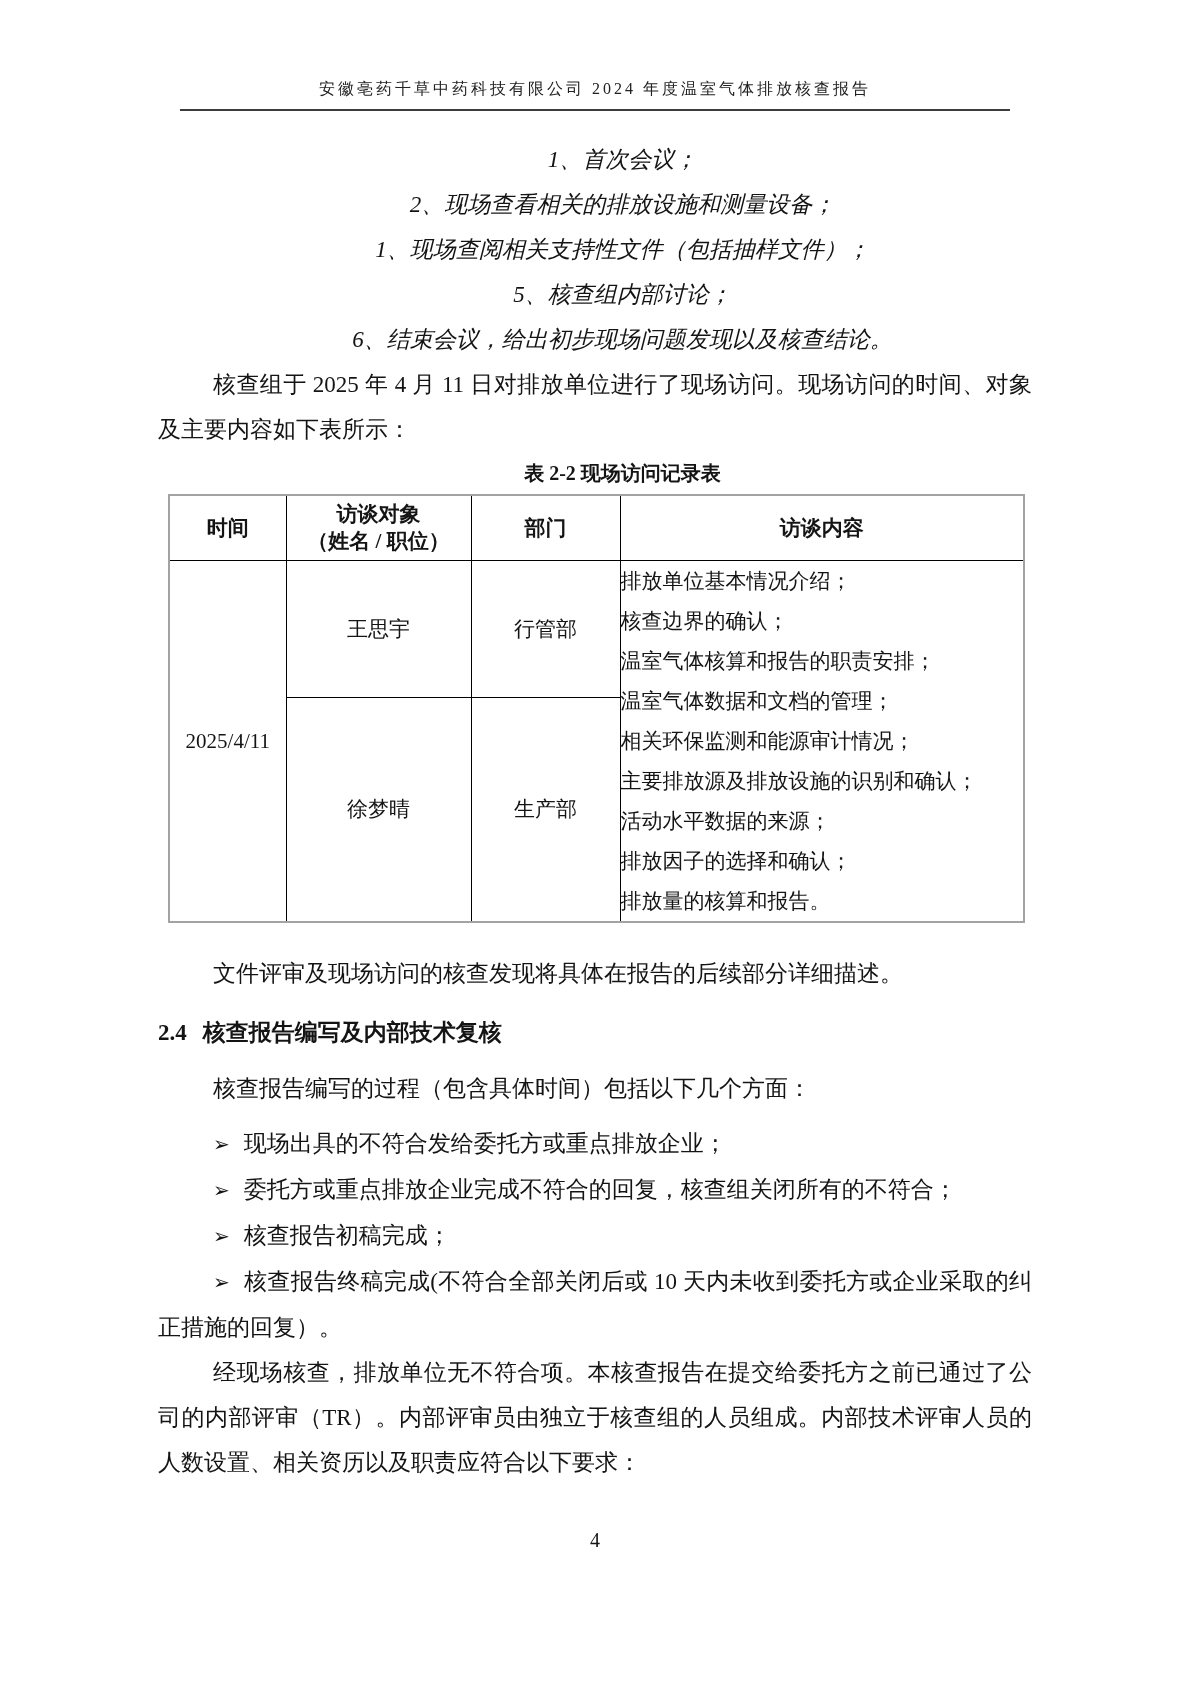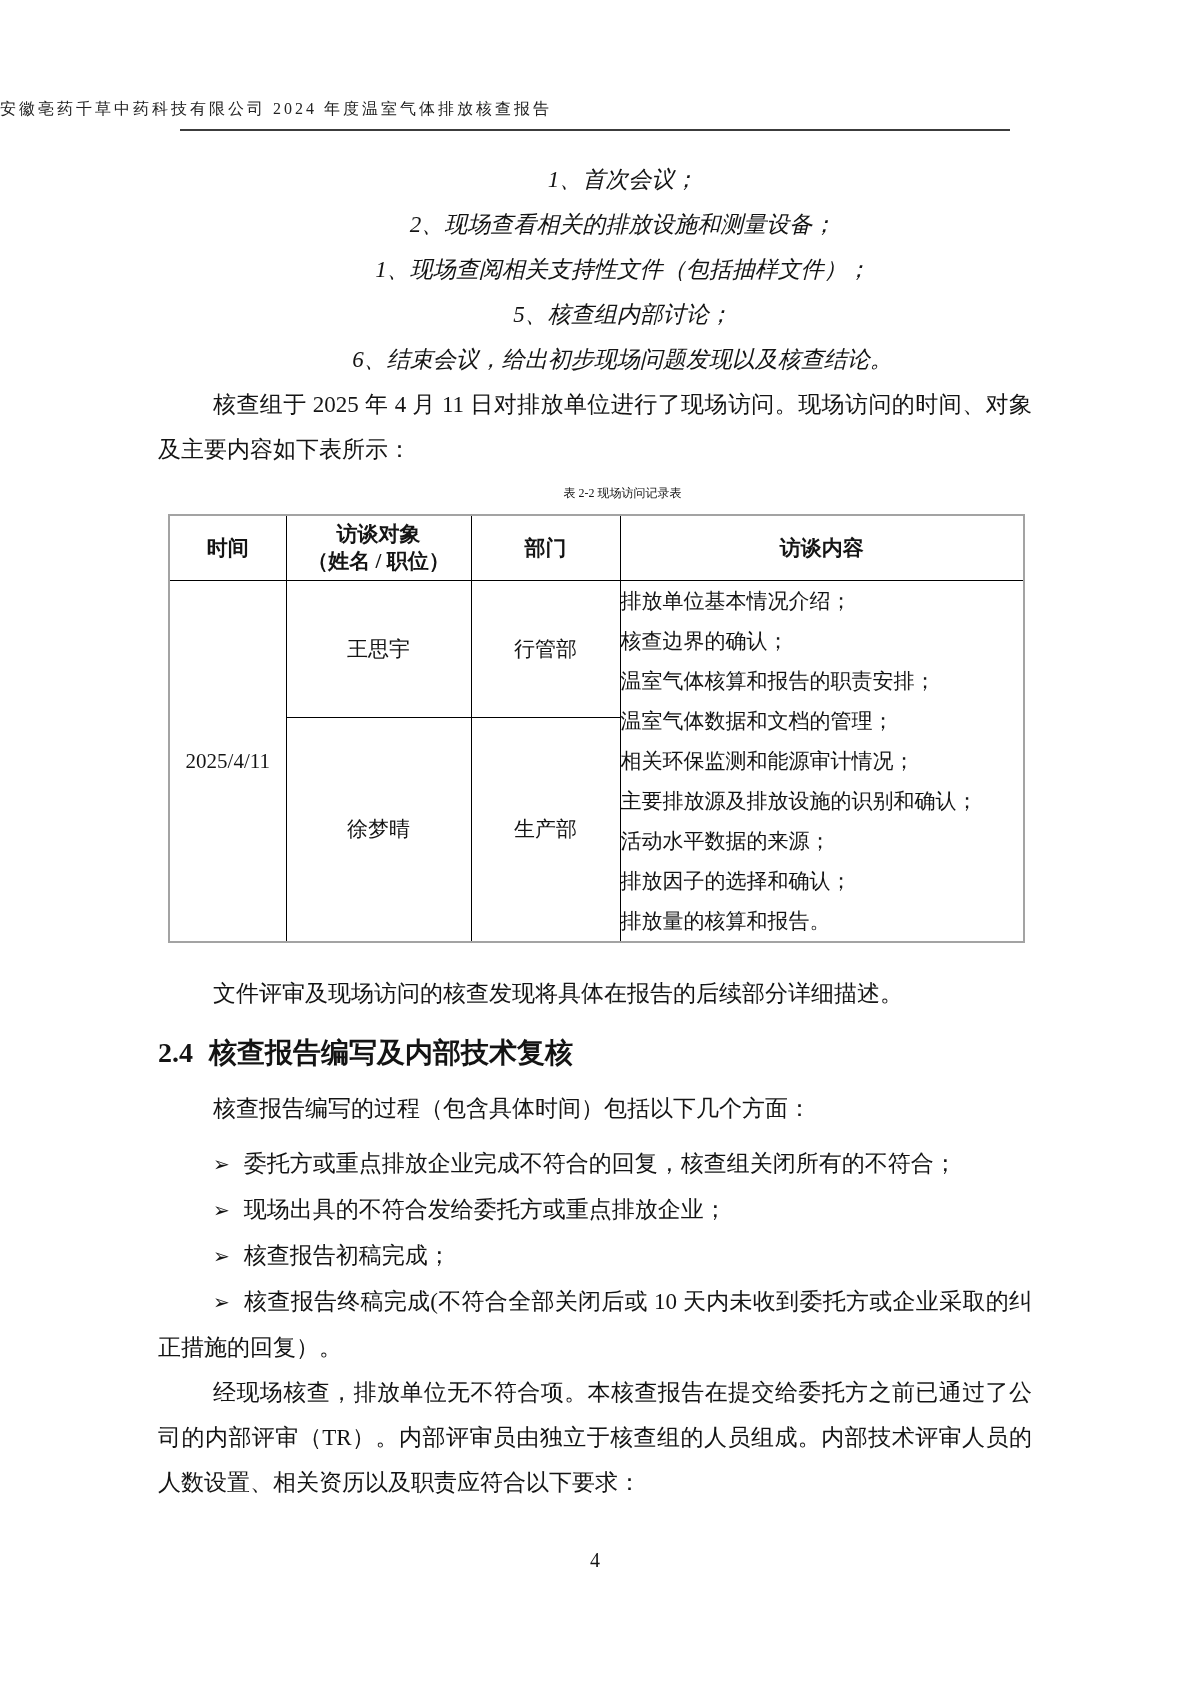--- a/index.html
+++ b/index.html
@@ -8,21 +8,22 @@
     width: 1190px;
     height: 1683px;
     margin: 0 auto;
     background: #ffffff;
     color: #141414;
     font-family: "Liberation Serif", "DejaVu Serif", serif;
     overflow: hidden;
   }
   
   .doc-header {
-    padding-top: 98px;
+    padding-top: 78px;
+    text-align: center;
     font-size: 16px;
     letter-spacing: 3px;
     color: #222;
     line-height: 22px;
   }
   .header-rule {
     height: 0;
     border-top: 2px solid #3c3c3c;
     margin: 9px 180px 0 180px;
   }
@@ -31,22 +32,22 @@
     margin: 26px 158px 0 158px;
     font-size: 23px;
     line-height: 45px;
     text-align: justify;
   }
   .content p { margin: 0; text-indent: 55px; }
   p.step { text-align: center; font-style: italic; }
   .table-caption {
     text-indent: 0;
     text-align: center;
-    font-weight: 400;
-    font-size: 12px;
+    font-weight: 700;
+    font-size: 20px;
     line-height: 42px;
     margin: 2px 0 8px 0;
   }
   
   table.visit-table {
     border-collapse: collapse;
     table-layout: fixed;
     width: 855px;
     margin-left: 10px;
     border: 2px solid #a3a3a3;
@@ -79,21 +80,21 @@
     line-height: 40px;
     padding: 6px 12px;
     text-align: left;
     vertical-align: middle;
     white-space: pre-line;
   }
   
   p.post-table { margin-top: 28px; }
   h2.section-heading {
     margin: 12px 0 0 0;
-    font-size: 28px;
+    font-size: 23px;
     line-height: 50px;
     font-weight: 700;
     text-align: left;
   }
   h2.section-heading .sec-num { margin-right: 16px; }
   p.intro { margin-top: 8px; }
   .bullets { margin-top: 10px; }
   .bullet-arrow {
     font-family: "DejaVu Sans", sans-serif;
     font-size: 20px;
@@ -169,22 +170,22 @@
 
     <p class="post-table">文件评审及现场访问的核查发现将具体在报告的后续部分详细描述。</p>
 
     <h2 class="section-heading">
       <span class="sec-num">2.4</span><span>核查报告编写及内部技术复核</span>
     </h2>
 
     <p class="intro">核查报告编写的过程（包含具体时间）包括以下几个方面：</p>
 
     <div class="bullets">
+      <p><span class="bullet-arrow">➢</span><span>现场出具的不符合发给委托方或重点排放企业；</span></p>
       <p><span class="bullet-arrow">➢</span><span>委托方或重点排放企业完成不符合的回复，核查组关闭所有的不符合；</span></p>
-      <p><span class="bullet-arrow">➢</span><span>现场出具的不符合发给委托方或重点排放企业；</span></p>
       <p><span class="bullet-arrow">➢</span><span>核查报告初稿完成；</span></p>
       <p><span class="bullet-arrow">➢</span><span>核查报告终稿完成(不符合全部关闭后或 10 天内未收到委托方或企业采取的纠正措施的回复）。</span></p>
     </div>
 
     <p>经现场核查，排放单位无不符合项。本核查报告在提交给委托方之前已通过了公司的内部评审（TR）。内部评审员由独立于核查组的人员组成。内部技术评审人员的人数设置、相关资历以及职责应符合以下要求：</p>
 
 
     <p class="page-number">4</p>
 
   </div>

